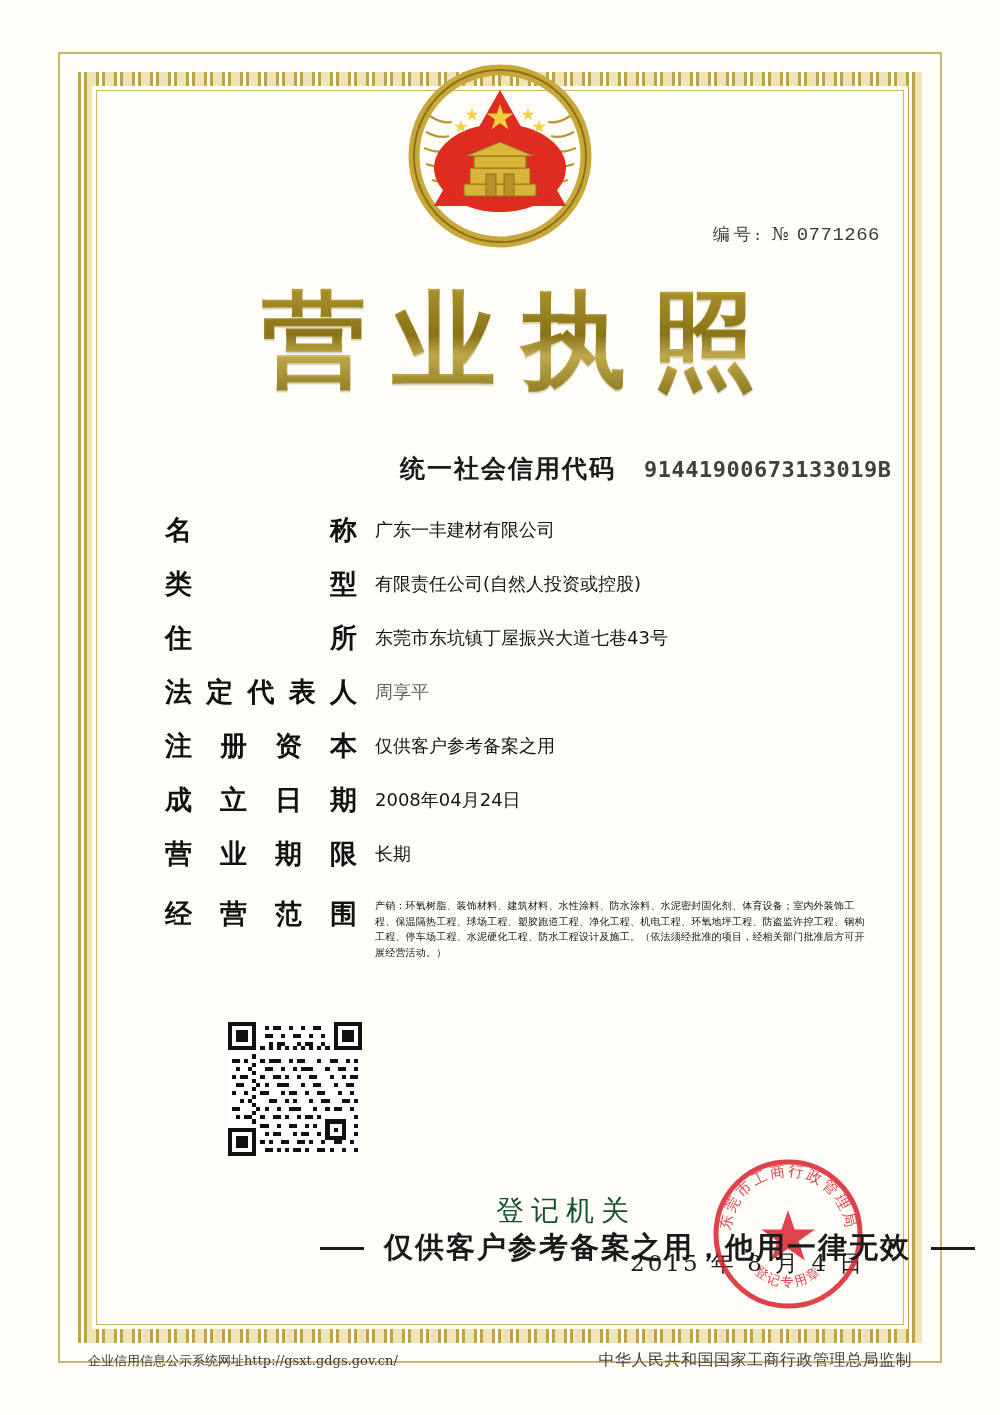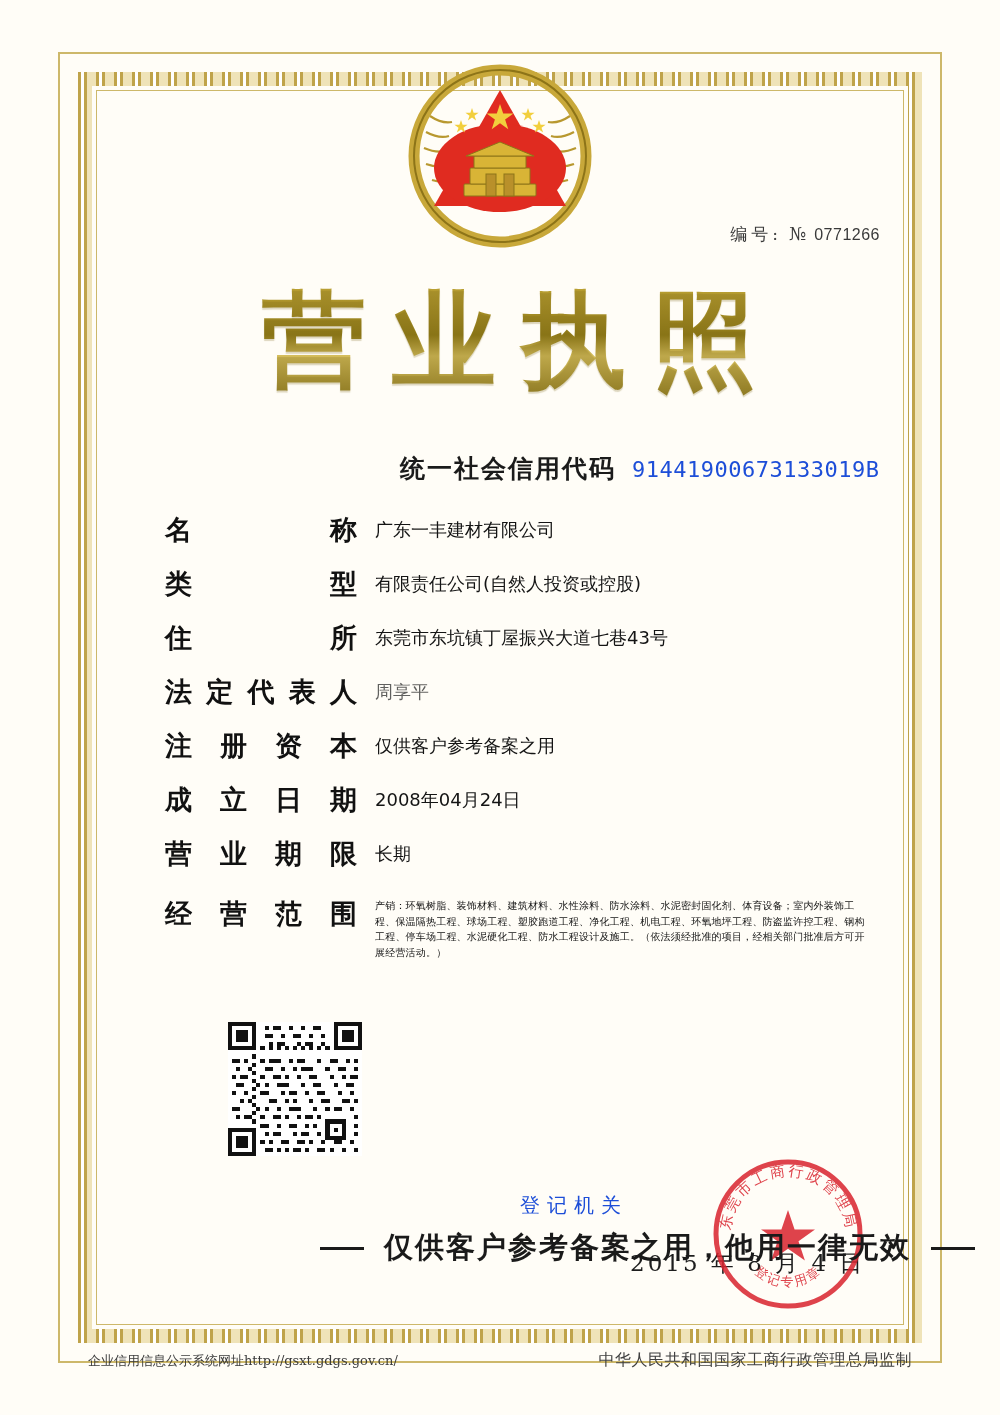--- a/index.html
+++ b/index.html
@@ -68,22 +68,22 @@
   }
   .serial .label {
     font-size: 17px;
     letter-spacing: 4px;
   }
   .serial .no {
     font-family: "DejaVu Serif", serif;
     font-size: 18px;
   }
   .serial .digits {
-    font-family: Liberation Sans, sans-serif;
-    font-size: 16px;
+    font-family: Liberation Mono, monospace;
+    font-size: 19px;
     letter-spacing: 0.5px;
     margin-top: 20px;
   }
 
   
   .big-title {
     position: absolute;
     left: 0; right: 0;
     top: 272px;
     text-align: center;
@@ -100,34 +100,35 @@
     text-shadow: 0 2px 1px rgba(120,100,20,0.25);
   }
 
   
   .credit-line {
     position: absolute;
     left: 400px;
     top: 452px;
     display: flex;
     align-items: baseline;
-    gap: 16px;
+    gap: 28px;
   }
   .credit-label {
     font-family: "DejaVu Serif", "Liberation Serif", serif;
     font-weight: bold;
     font-size: 25px;
     color: #1b1b1b;
     letter-spacing: 2px;
   }
   .credit-value {
     font-family: "DejaVu Sans Mono", "Liberation Mono", monospace;
     font-size: 22px;
-    color: #1d4ed8;
+    color: #404040;
     letter-spacing: 0.5px;
+    font-weight: bold;
   }
 
   
   .fields {
     position: absolute;
     left: 165px;
     top: 512px;
     width: 700px;
   }
   .field-row {
@@ -173,25 +174,25 @@
     position: absolute;
     left: 228px;
     top: 1022px;
     width: 134px;
     height: 134px;
   }
 
   
   .registry {
     position: absolute;
-    left: 520px;
+    left: 496px;
     top: 1192px;
     font-family: "DejaVu Serif", "Liberation Serif", serif;
-    font-size: 20px;
-    color: #1d4ed8;
+    font-size: 28px;
+    color: #14532d;
     letter-spacing: 7px;
   }
   .reg-date {
     position: absolute;
     left: 630px;
     top: 1248px;
     font-family: "DejaVu Serif", "Liberation Serif", serif;
     font-size: 23px;
     color: #1d1d1d;
     letter-spacing: 3px;

